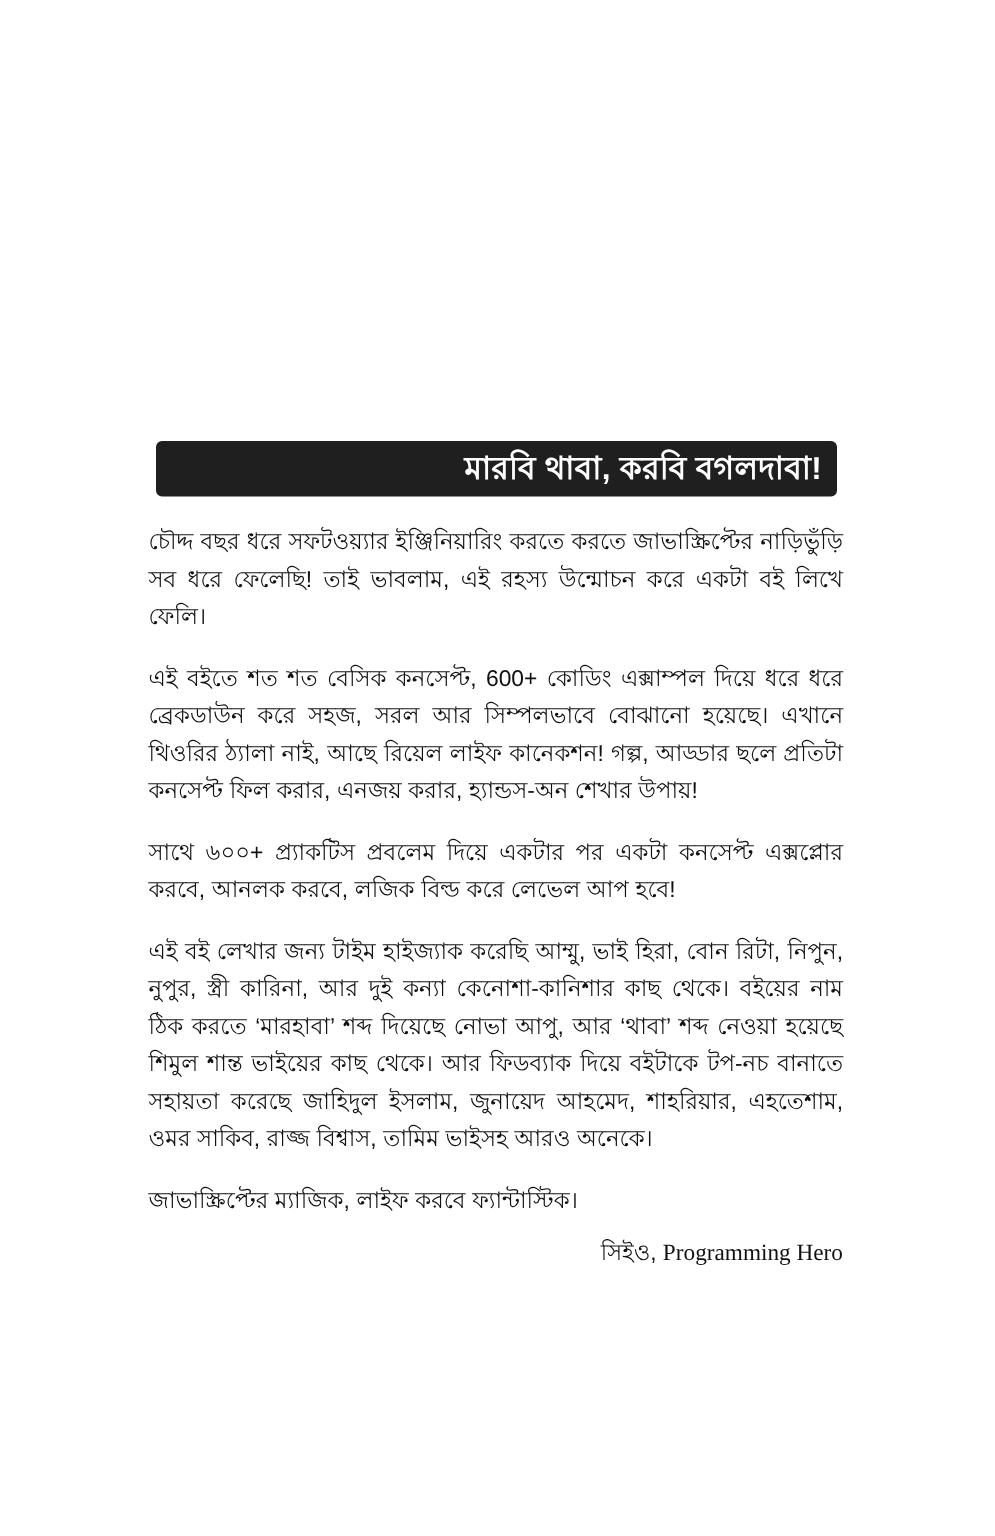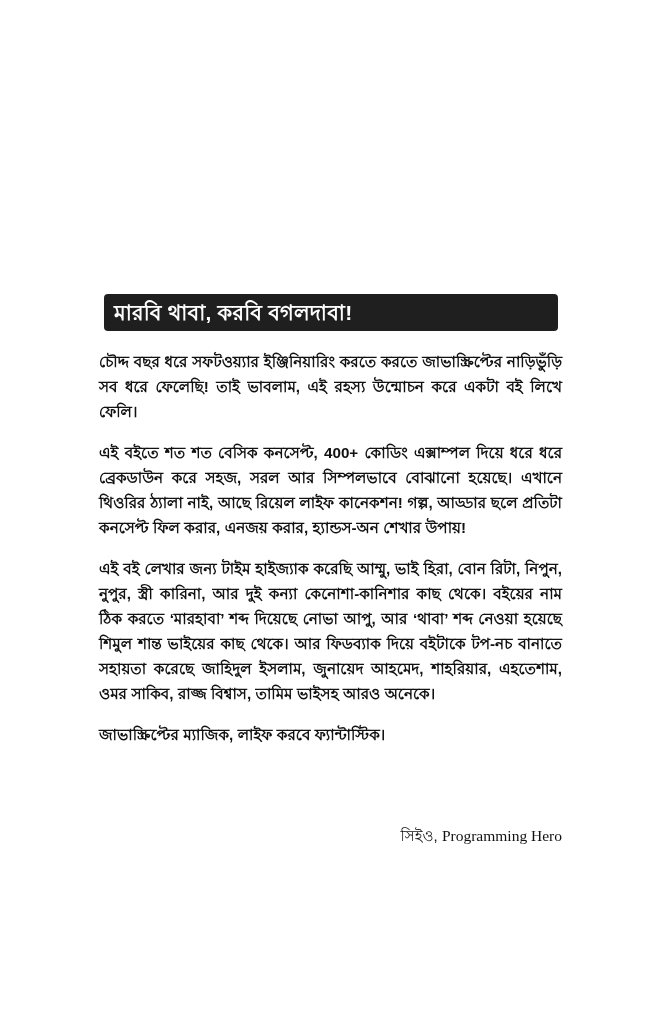--- a/index.html
+++ b/index.html
@@ -32,21 +32,21 @@
   .title-banner {
     position: absolute;
     left: 104px;
     top: 294px;
     width: 454px;
     height: 37px;
     background: #1f1f1f;
     border-radius: 4px;
     display: flex;
     align-items: center;
-    justify-content: flex-start;
+    justify-content: flex-end;
     box-sizing: border-box;
     padding: 0 10px;
   }
 
   .title-text {
     color: #ffffff;
     font-size: 21px;
     font-weight: 700;
     line-height: 1;
     letter-spacing: 0.2px;
@@ -63,21 +63,20 @@
   }
 
   .para {
     margin: 0 0 16px 0;
     font-size: 15.2px;
     line-height: 25px;
     text-align: justify;
     text-justify: inter-word;
     color: #111111;
     word-spacing: 0.2px;
-    font-weight: bold;
   }
 
   .para:last-of-type {
     margin-bottom: 12px;
   }
 
   
   .signature {
     position: absolute;
     left: 99px;
@@ -110,21 +109,22 @@
 <body>
 
 <div class="page">
 
   <div class="title-banner">
     <div class="title-text">মারবি থাবা, করবি বগলদাবা!</div>
   </div>
 
   <div class="body-column">
     <p class="para">চৌদ্দ বছর ধরে সফটওয়্যার ইঞ্জিনিয়ারিং করতে করতে জাভাস্ক্রিপ্টের নাড়িভুঁড়ি সব ধরে ফেলেছি! তাই ভাবলাম, এই রহস্য উন্মোচন করে একটা বই লিখে ফেলি।</p>
-    <p class="para">এই বইতে শত শত বেসিক কনসেপ্ট, 400+ কোডিং এক্সাম্পল দিয়ে ধরে ধরে ব্রেকডাউন করে সহজ, সরল আর সিম্পলভাবে বোঝানো হয়েছে। এখানে থিওরির ঠ্যালা নাই, আছে রিয়েল লাইফ কানেকশন! গল্প, আড্ডার ছলে প্রতিটা কনসেপ্ট ফিল করার, এনজয় করার, হ্যান্ডস-অন শেখার উপায়!</p>
+    <p class="para">এই বইতে শত শত বেসিক কনসেপ্ট, 600+ কোডিং এক্সাম্পল দিয়ে ধরে ধরে ব্রেকডাউন করে সহজ, সরল আর সিম্পলভাবে বোঝানো হয়েছে। এখানে থিওরির ঠ্যালা নাই, আছে রিয়েল লাইফ কানেকশন! গল্প, আড্ডার ছলে প্রতিটা কনসেপ্ট ফিল করার, এনজয় করার, হ্যান্ডস-অন শেখার উপায়!</p>
+    <p class="para">সাথে ৬০০+ প্র্যাকটিস প্রবলেম দিয়ে একটার পর একটা কনসেপ্ট এক্সপ্লোর করবে, আনলক করবে, লজিক বিল্ড করে লেভেল আপ হবে!</p>
     <p class="para">এই বই লেখার জন্য টাইম হাইজ্যাক করেছি আম্মু, ভাই হিরা, বোন রিটা, নিপুন, নুপুর, স্ত্রী কারিনা, আর দুই কন্যা কেনোশা-কানিশার কাছ থেকে। বইয়ের নাম ঠিক করতে ‘মারহাবা’ শব্দ দিয়েছে নোভা আপু, আর ‘থাবা’ শব্দ নেওয়া হয়েছে শিমুল শান্ত ভাইয়ের কাছ থেকে। আর ফিডব্যাক দিয়ে বইটাকে টপ-নচ বানাতে সহায়তা করেছে জাহিদুল ইসলাম, জুনায়েদ আহমেদ, শাহরিয়ার, এহতেশাম, ওমর সাকিব, রাজ্জ বিশ্বাস, তামিম ভাইসহ আরও অনেকে।</p>
     <p class="para">জাভাস্ক্রিপ্টের ম্যাজিক, লাইফ করবে ফ্যান্টাস্টিক।</p>
   </div>
 
   <div class="signature">
     <div class="sig-role">
       <span>সিইও</span><span>, </span><span class="role-latin">Programming Hero</span>
     </div>
   </div>
 

